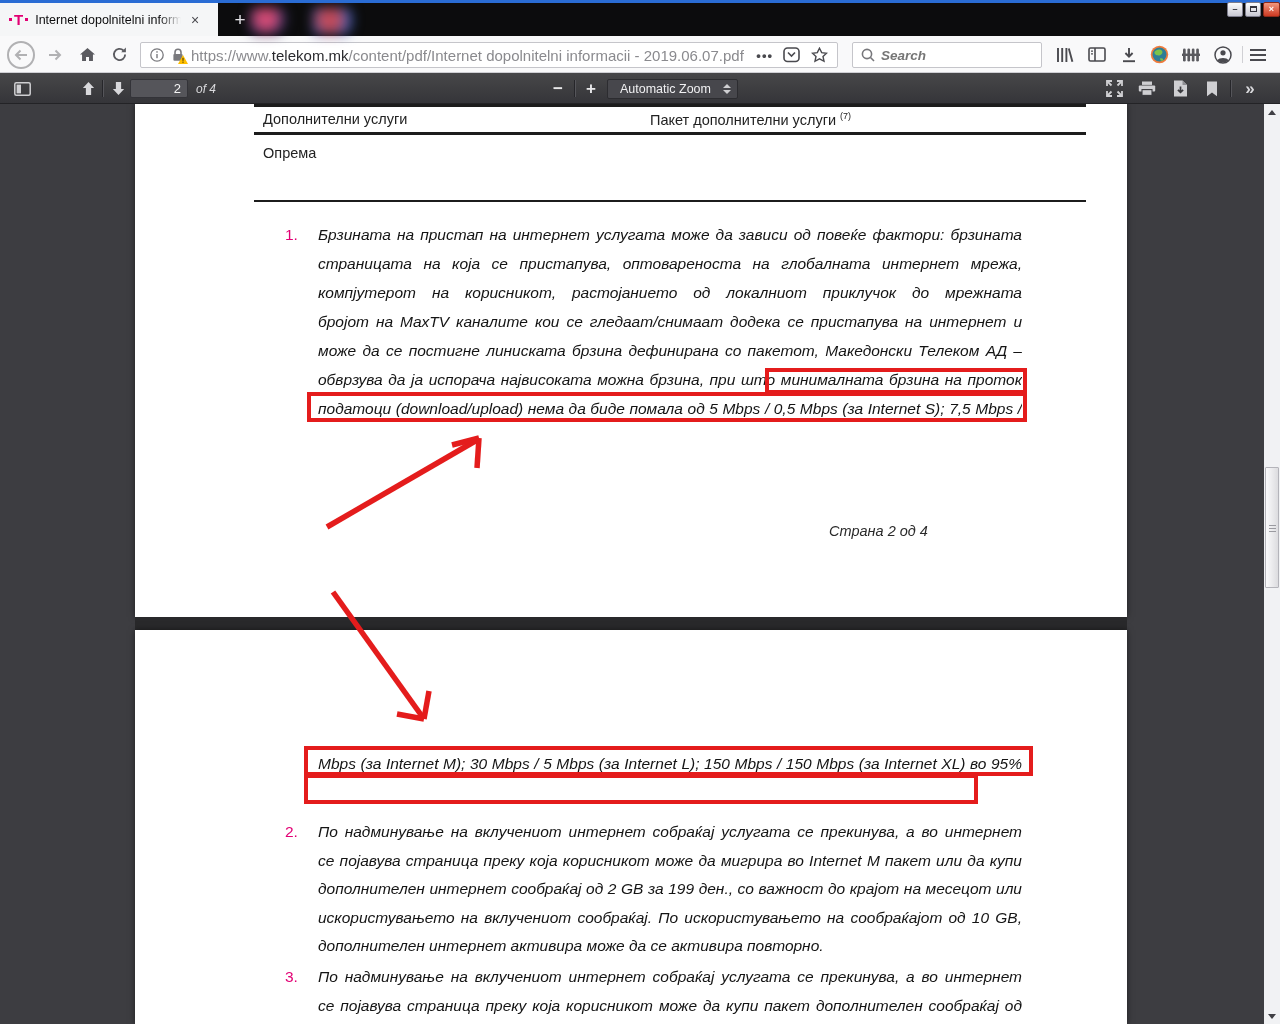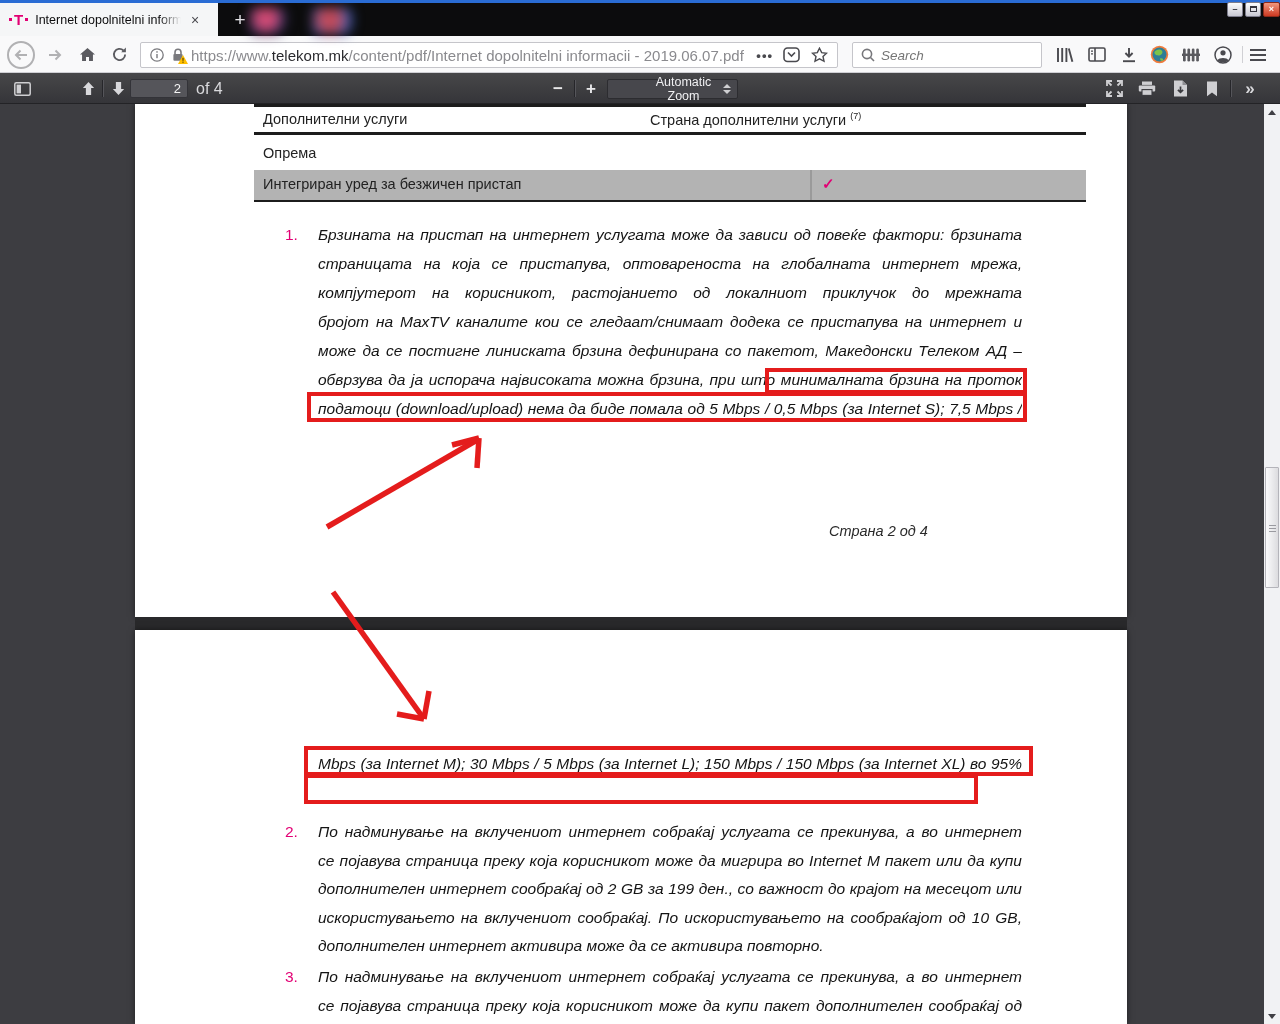--- a/index.html
+++ b/index.html
@@ -44,40 +44,40 @@
                        display:flex; align-items:center; justify-content:center; }
   #urlbar { position:absolute; left:140px; top:6px; width:698px; height:26px; background:#fff;
             border:1px solid #c5c5ca; border-radius:2px; display:flex; align-items:center; }
   .url-text { font-size:15px; white-space:nowrap; overflow:hidden; flex:1; }
   .url-dim { color:#8a8a8e; } .url-domain { color:#2a2a2e; }
   .lockwrap { position:relative; margin:0 7px 0 8px; }
   .warntri { position:absolute; right:-4px; bottom:-2px; }
   #searchbox { position:absolute; left:852px; top:6px; width:190px; height:26px; background:#fff;
                border:1px solid #c5c5ca; border-radius:2px; display:flex; align-items:center; }
   #searchbox input { border:none; outline:none; font-style:italic; font-size:13.5px; color:#666;
-                     width:140px; font-family:"Liberation Sans",sans-serif; background:transparent; }
+                     width:140px; font-family:"Liberation Sans",sans-serif; background:transparent;font-weight:bold; }
   .dots3 { color:#4a4a4f; font-size:13px; letter-spacing:1px; font-weight:bold; }
   .sep-v { position:absolute; top:10px; width:1px; height:17px; background:#d0d0d4; }
   #hamburger { position:absolute; left:1250px; top:0; height:37px; display:flex; flex-direction:column;
                justify-content:center; gap:3px; }
   #hamburger i { display:block; width:16px; height:2px; background:#4a4a4f; }
 
   
   #pdfbar { left:0; top:73px; width:1280px; height:31px;
             background:linear-gradient(#474749,#353539); border-bottom:1px solid #232326; z-index:18; }
   .pbtn { position:absolute; top:0; height:31px; display:flex; align-items:center; justify-content:center; }
   .pdfsep { position:absolute; top:7px; width:1px; height:17px; background:#26262a;
             box-shadow:1px 0 0 #55555a; }
   #page-input { position:absolute; left:130px; top:6px; width:58px; height:19px; background:#55555a;
                 border:1px solid #333338; border-radius:2px; color:#f5f5f5; font-size:13px;
                 text-align:right; padding-right:6px; font-family:"Liberation Sans",sans-serif; }
-  .plabel { color:#d9d9dc; font-size:16px; }
+  .plabel { color:#d9d9dc; font-size:12px;font-style:italic; }
   .pzoomtxt { color:#e8e8ea; font-size:17px; font-weight:bold; }
   #zoom-select { position:absolute; left:607px; top:6px; width:131px; height:20px; background:#47474c;
-                 border:1px solid #2c2c30; border-radius:2px; display:flex; align-items:center;padding-left:36px; }
+                 border:1px solid #2c2c30; border-radius:2px; display:flex; align-items:center; }
   #zoom-select span.lbl { flex:1; text-align:center; color:#f0f0f2; font-size:12.5px; }
   .caret-ud { margin-right:6px; display:flex; flex-direction:column; gap:2px; }
   .caret-ud i { display:block; width:0; height:0; border-left:4px solid transparent;
                 border-right:4px solid transparent; }
   .caret-ud .u { border-bottom:4px solid #cfcfd2; }
   .caret-ud .d { border-top:4px solid #cfcfd2; }
   .chev2 { color:#d8d8db; font-size:17px; font-weight:bold; }
 
   
   #page1 { left:135px; top:104px; width:992px; height:513px; background:#fff; overflow:hidden;
@@ -323,28 +323,23 @@
       </svg>
   </div>
   <div class="pdfsep" style="left:1230px;"></div>
   <div class="pbtn chev2" style="left:1236px;width:28px;">»</div>
 </div>
 
 <div id="page1" class="abs">
   <div id="dtable" class="abs">
     <div class="tbar" style="top:0;height:3px;"></div>
     <div class="abs" style="left:9px;top:7px;">Дополнителни услуги</div>
-    <div class="abs" style="left:396px;top:7px;"><span>Страна дополнителни услуги</span> <sup class="fn">(7)</sup></div>
+    <div class="abs" style="left:396px;top:7px;"><span>Пакет дополнителни услуги</span> <sup class="fn">(7)</sup></div>
     <div class="tbar" style="top:28px;height:3px;"></div>
     <div class="abs" style="left:9px;top:41px;">Опрема</div>
-    <div class="grayrow">
-      <span class="abs" style="left:9px;top:6px;">Интегриран уред за безжичен пристап</span>
-      <span class="vdiv"></span>
-      <span class="checkmark">✓</span>
-    </div>
     <div class="tbar" style="top:96px;height:2px;"></div>
   </div>
 
   <div class="abs list-num" style="left:150px;top:116px;height:29px;line-height:29px;">1.</div>
   <div class="abs doc-text" style="left:183px;top:116px;width:704px;">
     <div class="jline">Брзината на пристап на интернет услугата може да зависи од повеќе фактори: брзината на веб</div>
     <div class="jline">страницата на која се пристапува, оптовареноста на глобалната интернет мрежа, конфигурацијата на</div>
     <div class="jline">компјутерот на корисникот, растојанието од локалниот приклучок до мрежната инфраструктура,</div>
     <div class="jline">бројот на MaxTV каналите кои се гледаат/снимаат додека се пристапува на интернет и други. Ако не</div>
     <div class="jline">може да се постигне линиската брзина дефинирана со пакетот, Македонски Телеком АД – Скопје се</div>

